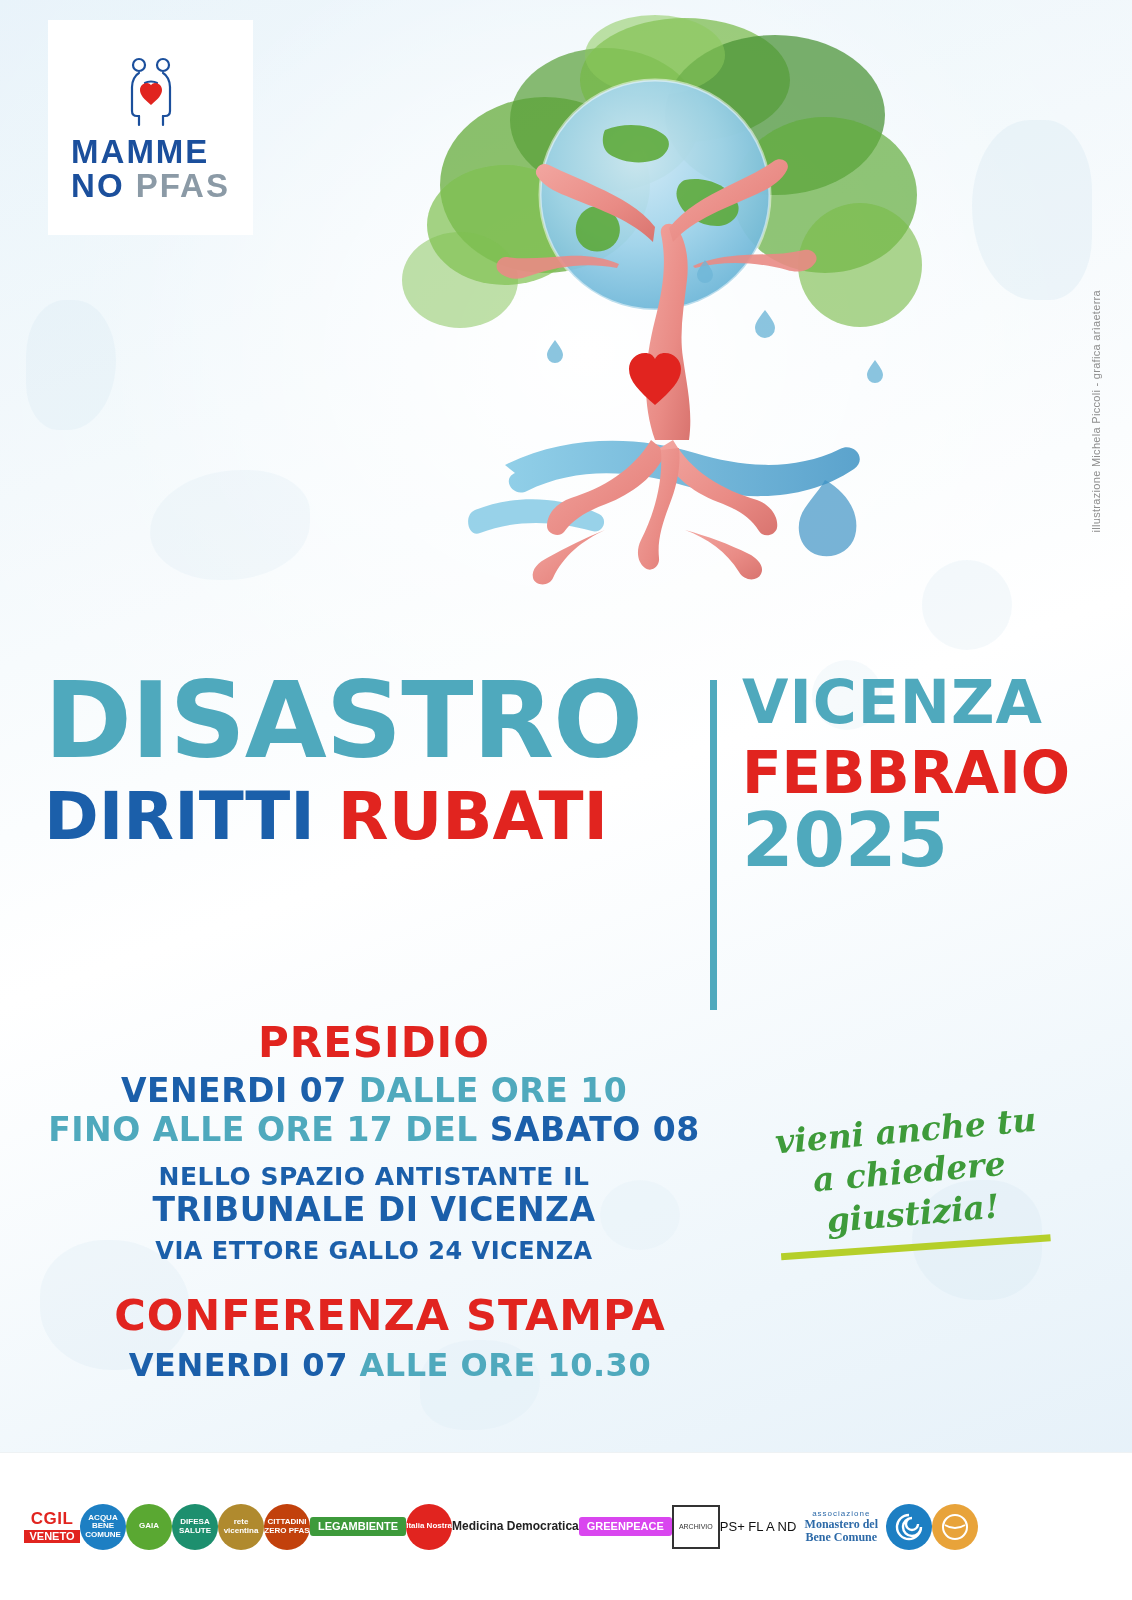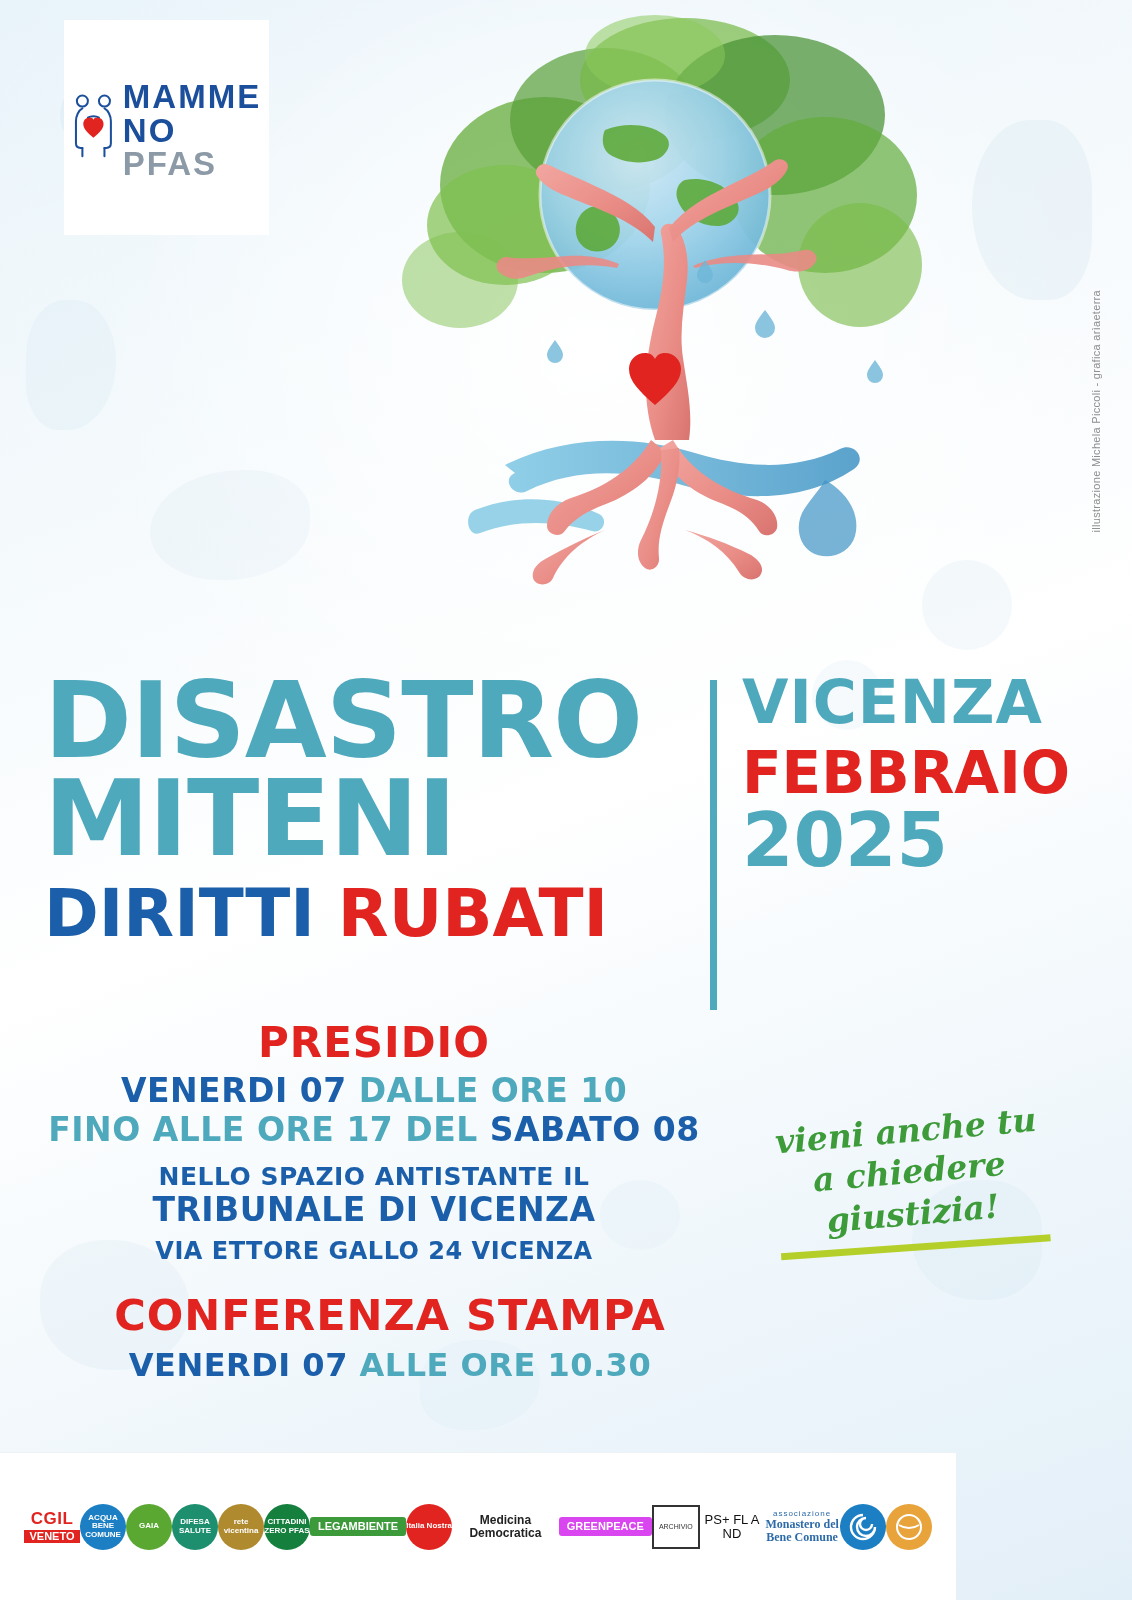--- a/index.html
+++ b/index.html
@@ -36,28 +36,29 @@
   .splotch.s5 { right: 120px;top: 560px;  width: 90px;  height: 90px;  opacity:.20; }
   .splotch.s6 { left: 40px;  bottom: 230px;width: 150px; height: 130px;opacity:.20; border-radius: 45% 55% 50% 50%; }
   .splotch.s7 { right: 90px; bottom: 300px;width: 130px; height: 120px;opacity:.22; border-radius: 55% 45% 45% 55%; }
   .splotch.s8 { left: 420px; bottom: 170px;width: 120px; height: 90px; opacity:.16; border-radius: 50% 50% 60% 40%; }
   .splotch.s9 { right: 250px;top: 660px;  width: 70px;  height: 70px;  opacity:.18; }
   .splotch.s10{ left: 600px; top: 1180px; width: 80px;  height: 70px;  opacity:.14; }
 
   
   .logo-box {
     position: absolute;
-    left: 64px;
+    left: 48px;
     top: 20px;
     width: 205px;
     height: 215px;
     background: #ffffff;
     display: flex;
-    flex-direction: row;
+    flex-direction: column;
     align-items: center;
+    justify-content: center;
   }
   .logo-mark { width: 64px; height: 76px; }
   .logo-text {
     margin-top: 6px;
     text-align: left;
     line-height: 1.02;
     font-weight: bold;
     letter-spacing: 2px;
     font-size: 33px;
   }
@@ -217,27 +218,26 @@
     margin-left: auto;
     margin-right: auto;
     transform: rotate(1deg);
   }
 
   
   .logos-bar {
     position: absolute;
     left: 0;
     bottom: 0;
-    width: 956px;
+    width: 1132px;
     height: 148px;
     background: #ffffff;
     border-top: 1px solid #eef2f4;
     display: flex;
     align-items: center;
-    justify-content: space-between;
     padding: 0 24px;
     box-sizing: border-box;
   }
   .plogo {
     display: flex;
     flex-direction: column;
     align-items: center;
     justify-content: center;
     text-align: center;
     line-height: 1.05;
@@ -370,21 +370,20 @@
         <path d="M350 250c5 7 8 11 8 15a8 8 0 0 1-16 0c0-4 3-8 8-15z"></path>
         <path d="M520 350c5 7 8 11 8 15a8 8 0 0 1-16 0c0-4 3-8 8-15z"></path>
       </g>
     </svg>
   </div>
 
   <div class="credit">illustrazione Michela Piccoli - grafica arìaeterra</div>
 
   <div class="title-block">
     <div class="t-main">DISASTRO</div>
-    <div class="t-main">MITENI</div>
     <div class="t-sub">
       <span class="w1">DIRITTI</span>
       <span class="w2">RUBATI</span>
     </div>
   </div>
 
   <div class="divider-v"></div>
 
   <div class="when-block">
     <div class="w-city">VICENZA</div>
@@ -452,21 +451,21 @@
       </div>
     </div>
 
     <div class="plogo">
       <div class="circle-logo" style="background:#b08a2e">
         <span>rete vicentina</span>
       </div>
     </div>
 
     <div class="plogo">
-      <div class="circle-logo" style="background:#15803d">
+      <div class="circle-logo" style="background:#c2410c">
         <span>CITTADINI ZERO PFAS</span>
       </div>
     </div>
 
     <div class="plogo">
       <div class="badge-pill" style="background:#3d9a3b">LEGAMBIENTE</div>
     </div>
 
     <div class="plogo">
       <div class="circle-logo" style="background:#e1241f">

